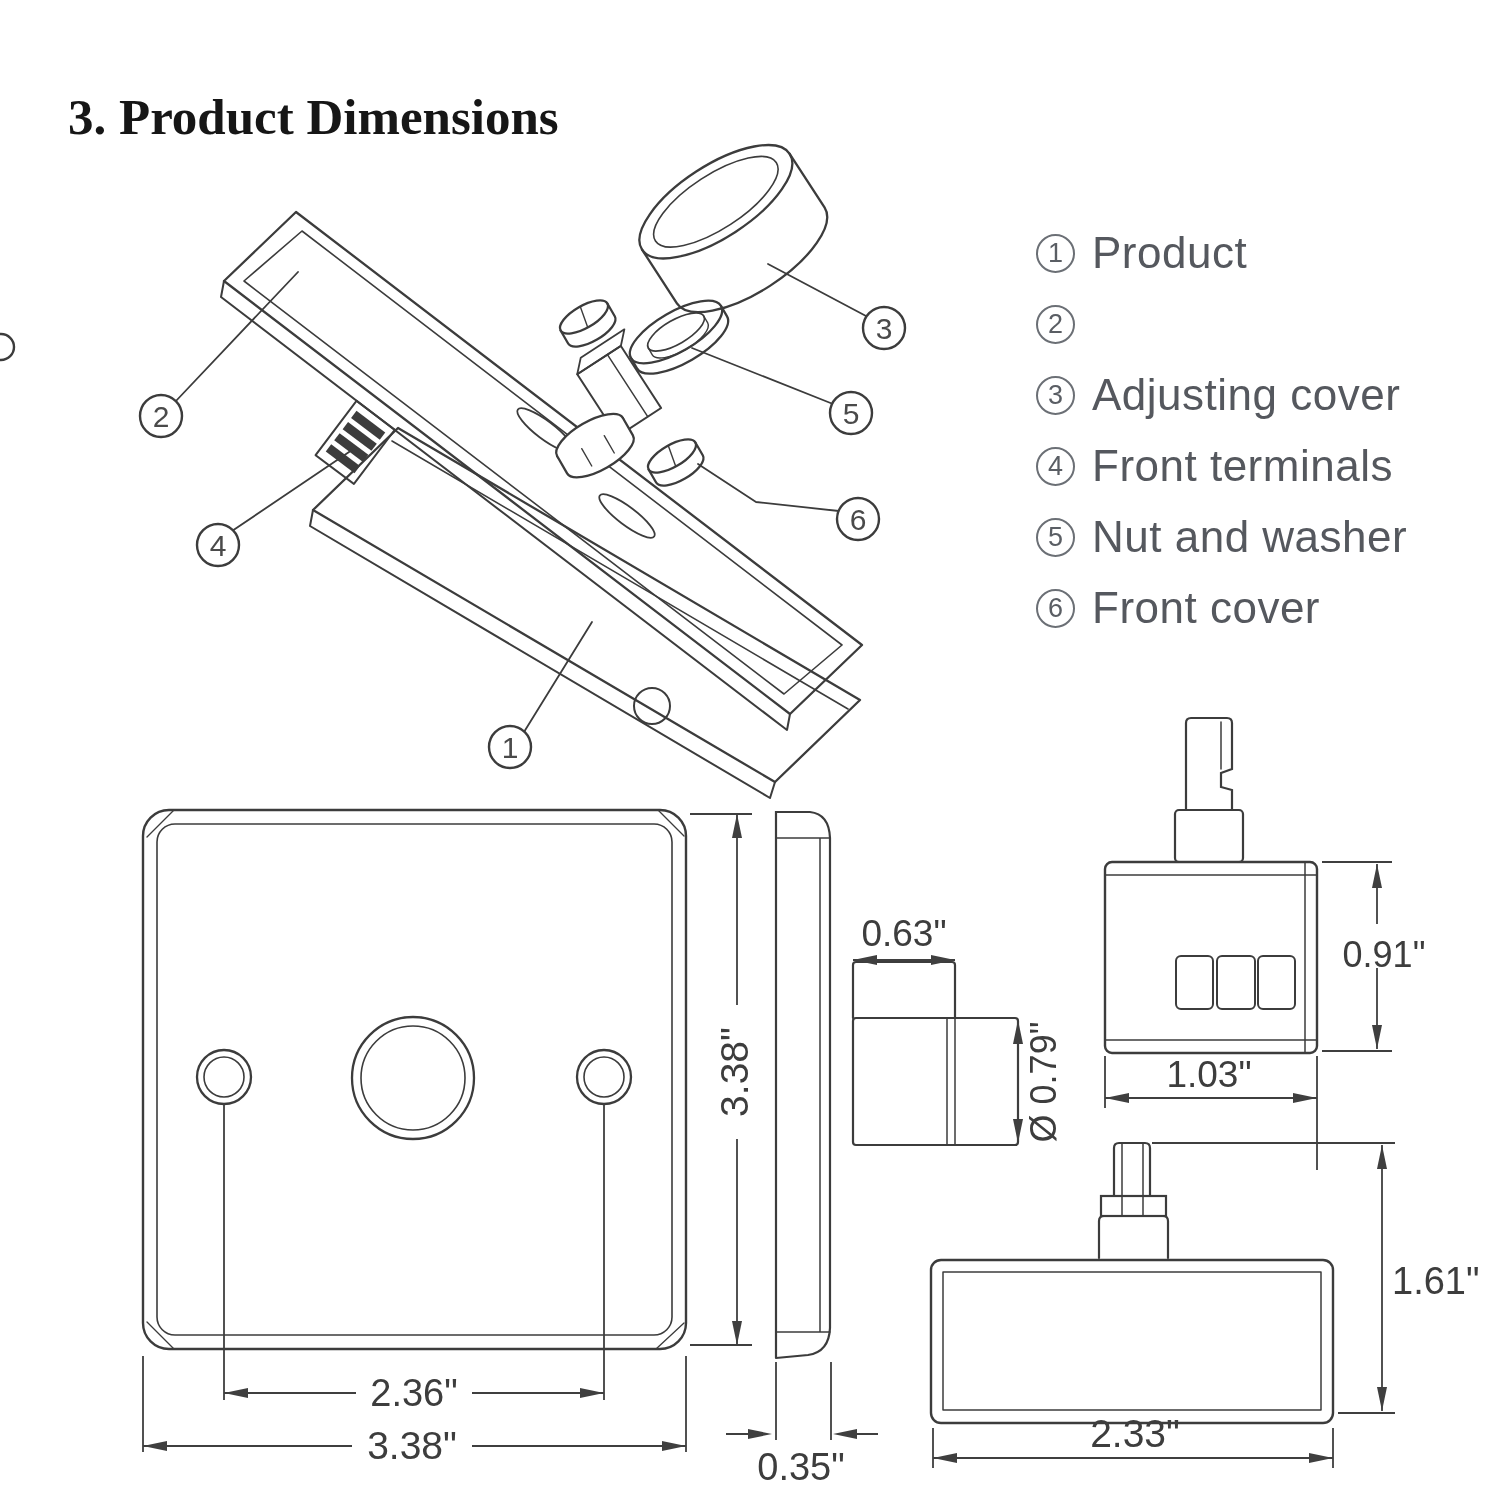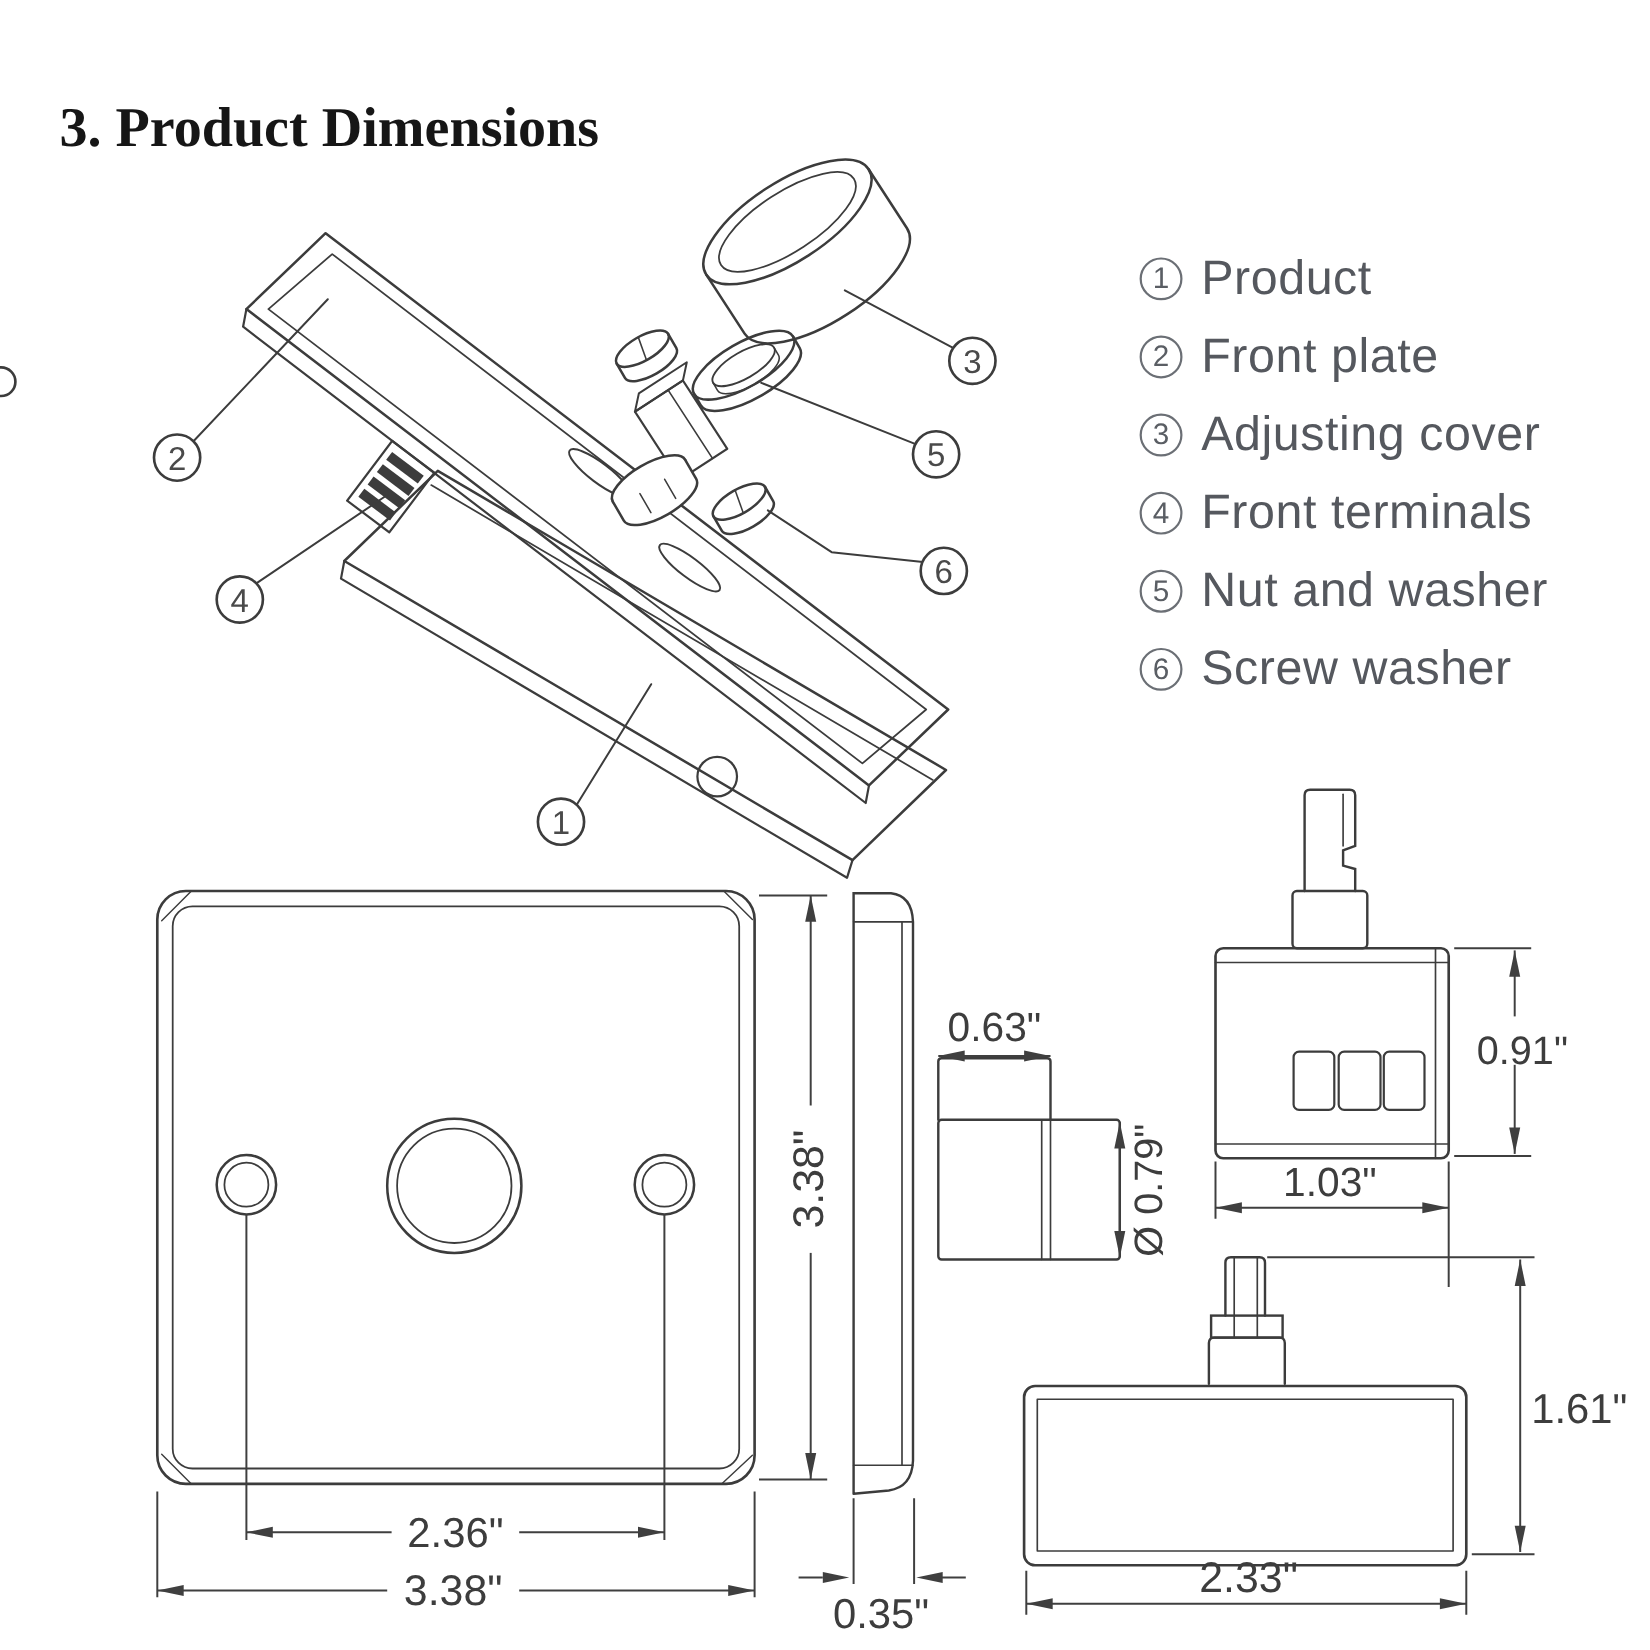--- a/index.html
+++ b/index.html
@@ -1,18 +1,18 @@
 <!DOCTYPE html>
 <html><head>
 <meta charset="utf-8">
 <style>
   html,body{margin:0;padding:0;background:#ffffff;}
   #page{position:relative;width:1500px;height:1500px;background:#ffffff;overflow:hidden;
         font-family:"Liberation Sans",sans-serif;}
-  #page-title{position:absolute;left:54px;top:88px;margin:0;
+  #page-title{position:absolute;left:68px;top:88px;margin:0;
         font-family:"Liberation Serif",serif;font-weight:700;font-size:51px;color:#161616;}
   #drawing-svg{position:absolute;left:0;top:0;}
   #legend{position:absolute;left:1036px;top:230px;display:flex;flex-direction:column;}
   .legend-item{display:flex;align-items:center;height:46px;margin-bottom:25px;}
   .legend-num{flex:0 0 auto;width:39px;height:39px;border:2.5px solid #6b6f75;border-radius:50%;
         display:flex;align-items:center;justify-content:center;
         font-size:27px;color:#5a5e64;box-sizing:border-box;}
   .legend-label{margin-left:17px;font-size:44px;color:#55585e;letter-spacing:.5px;white-space:nowrap;}
   text{font-family:"Liberation Sans",sans-serif;fill:#3d3d3d;}
   .co{font-size:30px;fill:#4a4a4a;}
@@ -24,37 +24,36 @@
 
   <h1 id="page-title">3. Product Dimensions</h1>
 
   <div id="legend">
     <div class="legend-item">
       <span class="legend-num">1</span>
       <span class="legend-label">Product</span>
     </div>
     <div class="legend-item">
       <span class="legend-num">2</span>
-      <span class="legend-label">Front plate</span>
     </div>
     <div class="legend-item">
       <span class="legend-num">3</span>
       <span class="legend-label">Adjusting cover</span>
     </div>
     <div class="legend-item">
       <span class="legend-num">4</span>
       <span class="legend-label">Front terminals</span>
     </div>
     <div class="legend-item">
       <span class="legend-num">5</span>
       <span class="legend-label">Nut and washer</span>
     </div>
     <div class="legend-item">
       <span class="legend-num">6</span>
-      <span class="legend-label">Screw washer</span>
+      <span class="legend-label">Front cover</span>
     </div>
   </div>
 
   <svg id="drawing-svg" width="1500" height="1500" viewBox="0 0 1500 1500">
 
     <g fill="none" stroke="#3c3c3c" stroke-width="2.3" stroke-linejoin="round" stroke-linecap="round">
 
       <circle cx="1" cy="347" r="13" stroke-width="2.4"></circle>
 
       <g>

